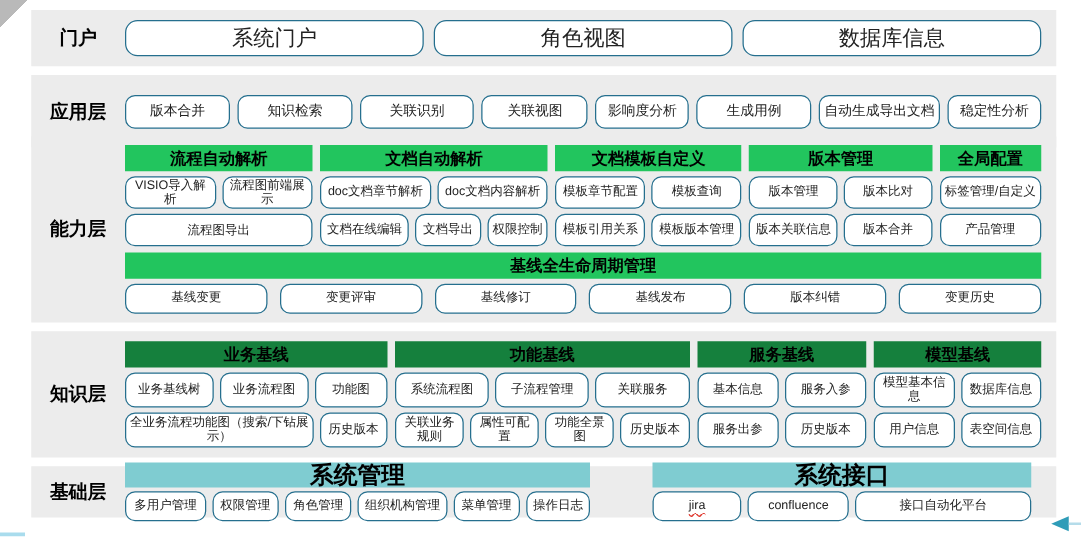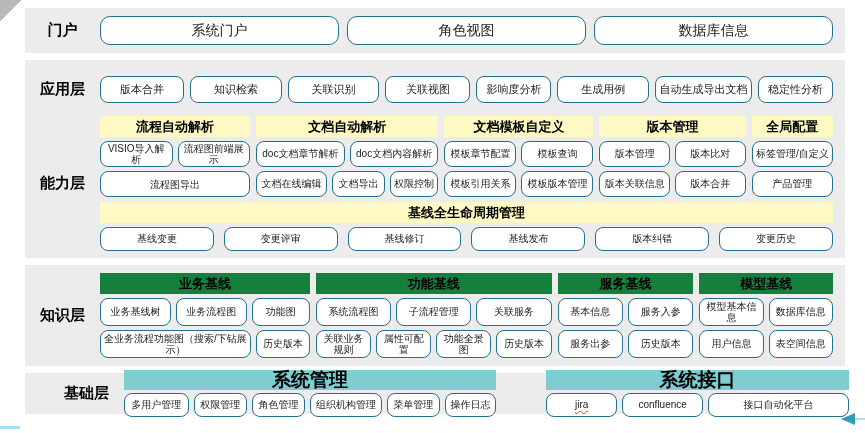--- a/index.html
+++ b/index.html
@@ -13,52 +13,52 @@
     background:linear-gradient(135deg,#b9b9b9 50%,transparent 50%);
   }
   .band {
     position:absolute; left:25px; right:20px; background:#ececec;
     display:flex; align-items:stretch;
   }
   #band-portal { top:8px;  height:45px; }
   #band-app    { top:60px; height:58px; }
   #band-cap    { top:109px; height:149px; }
   #band-knw    { top:265px; height:101px; }
-  #band-fnd    { top:373px; height:41px;padding-left:24px;  }
+  #band-fnd    { top:373px; height:41px;  }
 
   .layer-label {
     flex:0 0 75px; display:flex; align-items:center; justify-content:center;
     font-weight:bold; font-size:15px; color:#000;
   }
   .layer-content { flex:1; padding:7px 12px 7px 0; display:flex; flex-direction:column; justify-content:center; }
 
   .pill-row { display:flex; gap:6px; }
   .pill {
     background:#fff; border:1.5px solid #256f8e; border-radius:8px;
     display:flex; align-items:center; justify-content:center; text-align:center;
     color:#222; flex:1 1 0; padding:1px 3px; line-height:1.12; min-height:24px;
     font-size:10px;
   }
   
   #band-portal .pill-row { gap:8px; }
-  #band-portal .pill { min-height:29px; font-size:14px; border-radius:10px; }
+  #band-portal .pill { min-height:29px; font-size:17px; border-radius:10px; }
   
   #band-app .pill { min-height:27px; font-size:11px; }
   #band-app .pill:nth-of-type(1){flex-grow:82} #band-app .pill:nth-of-type(2){flex-grow:90}
   #band-app .pill:nth-of-type(3){flex-grow:90} #band-app .pill:nth-of-type(4){flex-grow:83}
   #band-app .pill:nth-of-type(5){flex-grow:72} #band-app .pill:nth-of-type(6){flex-grow:90}
   #band-app .pill:nth-of-type(7){flex-grow:96} #band-app .pill:nth-of-type(8){flex-grow:72}
 
   .groups-row { display:flex; gap:6px; }
   .grp { display:flex; flex-direction:column; }
   .group-header {
     height:21px; display:flex; align-items:center; justify-content:center;
     font-weight:bold; font-size:13px; color:#000; margin-bottom:4px;
   }
-  .hdr-blue { background:#fef9c3; }
+  .hdr-blue { background:#22c55e; }
   .hdr-pale { background:#15803d; }
   .hdr-teal { background:#7fccd1; }
   .grp .pill-row { gap:5px; }
   .grp .pill-row.r2 { margin-top:4px; }
   .grp .pill { min-height:26px; }
 
   .cap-g0{flex:153 1 0} .cap-g1{flex:186 1 0} .cap-g2{flex:152 1 0} .cap-g3{flex:149 1 0} .cap-g4{flex:83 1 0}
   .cap-g1 .pill-row.r2 .pill:nth-of-type(1){flex-grow:1.55}
   .cap-g1 .pill-row.r2 .pill:nth-of-type(2){flex-grow:1.1}
 

